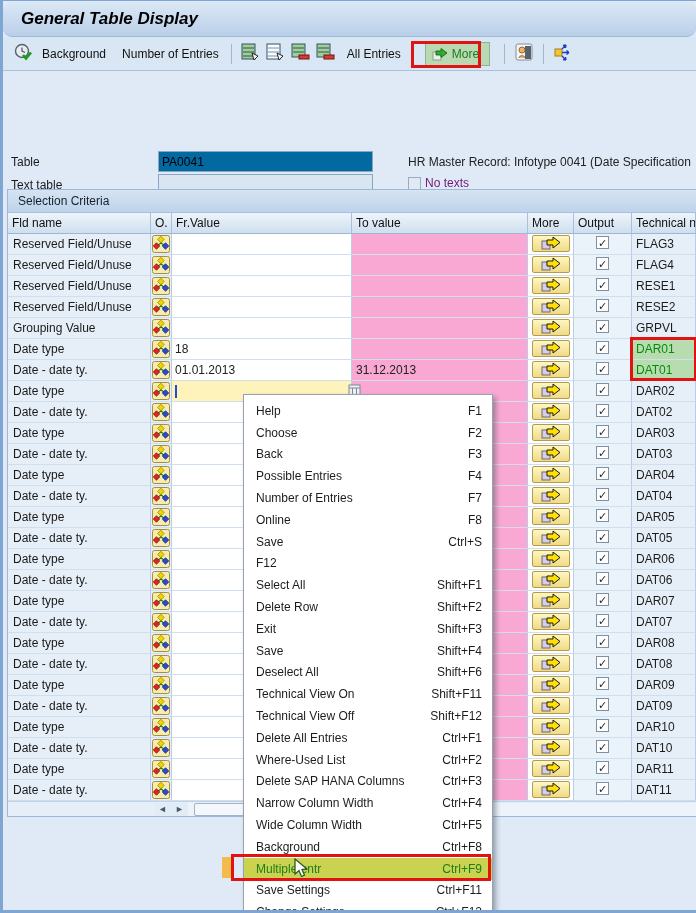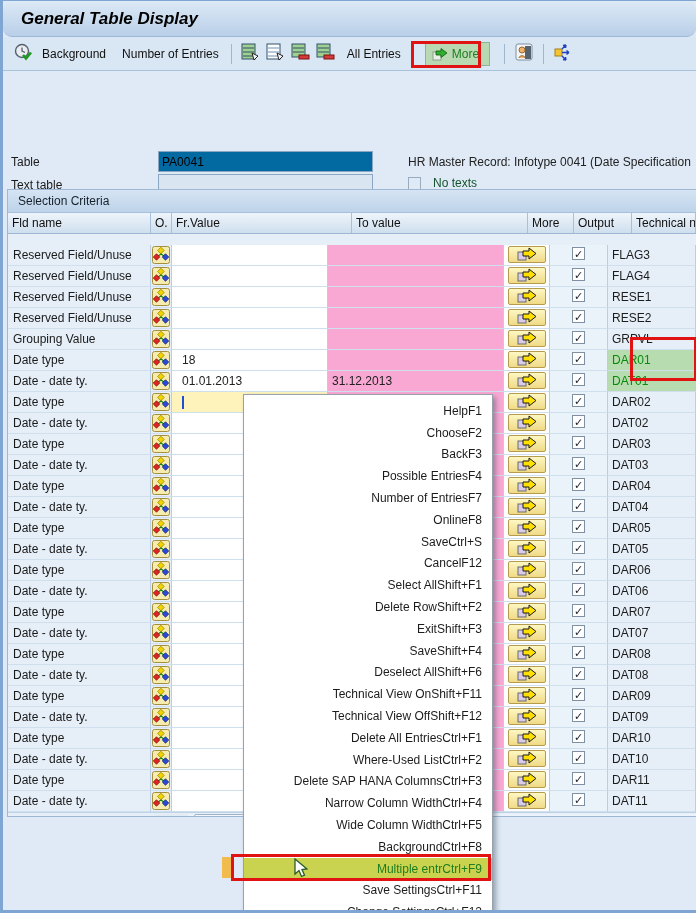--- a/index.html
+++ b/index.html
@@ -27,36 +27,36 @@
     border:1px solid #8fb39a; padding:3px 10px 3px 6px; height:24px; }
   .more-btn-tb span { color:var(--menu_highlight_text); font-size:12px; }
 
   
   .form-area { position:absolute; left:0; top:70px; width:693px; height:110px;padding-left:20px; }
   .f-label { position:absolute; left:8px; font-size:12px; color:#1a1a1a; }
   .f-input { position:absolute; left:155px; height:21px; border:1px solid #8ba6c2; background:#0369a1;
     font-family:"Liberation Sans",sans-serif; font-size:12px; padding:2px 3px; color:#000; }
   .f-input.disabled { background:#d9e6f2; }
   .hr-text { position:absolute; left:405px; top:84px; width:300px; white-space:nowrap; overflow:hidden; color:#222; }
-  .gray-check { position:absolute; display:flex; align-items:center; gap:12px; color:#14532d; }
+  .gray-check { position:absolute; display:flex; align-items:center; gap:4px; color:#701a75; }
   .gray-box { width:13px; height:13px; border:1px solid #9aabbd; background:#dfeaf6; }
 
   
   .panel { position:absolute; left:4px; top:188px; width:690px; height:628px;
     border:1px solid #9db7d4; background:#e6eff8; overflow:hidden; }
   .sc-title { height:23px; line-height:23px; padding-left:10px;
     background:linear-gradient(#d6e4f3,#bdd3ea); border-bottom:1px solid #a7c0dc; color:#17212b; }
   .col-hdr { display:flex; height:21px; background:linear-gradient(#eef4fb,#cfdfee); border-bottom:1px solid #9db7d4; }
   .col-hdr .h { border-right:1px solid #a9c0da; padding:3px 0 0 4px; font-size:12px; color:#111; white-space:nowrap; overflow:hidden; }
-  .rows { height:567px; overflow:hidden;margin-top:11px; }
+  .rows { height:567px; overflow:hidden; }
   .row { display:flex; height:21px; }
   .c { border-right:1px solid #b9cde4; border-bottom:1px solid #cfdfee; height:21px; overflow:visible; white-space:nowrap; }
   .c.fld  { width:143px; background:#e6eff8; padding:3px 0 0 5px; color:#1a1a1a; overflow:hidden; }
   .c.oc   { width:21px;  background:#e6eff8; padding:1px 0 0 1px; }
-  .c.from { width:156px; background:#fff; padding:3px 0 0 10px; position:relative; }
+  .c.from { width:180px; background:#fff; padding:3px 0 0 3px; position:relative; }
   .c.to   { width:176px; background:#f9a8d4; padding:3px 0 0 4px; }
   .c.more { width:46px;  background:#fff; text-align:center; padding-top:1px; }
   .c.out  { width:58px;  background:#eaf2fa; text-align:center; padding-top:2px; }
   .c.tech { flex:1; background:#e6eff8; padding:3px 0 0 4px; color:#1c1c1c; overflow:hidden; }
   .c.from.active { background:var(--active_field_bg); }
   .caret, .combo-ic { display:none; }
   .c.from.active .caret { display:inline-block; width:2px; height:13px; background:#1d4ed8; vertical-align:middle; margin-right:1px; }
   .c.from.active .combo-ic { display:block; position:absolute; right:-10px; top:3px; }
   .c.tech.hl { background:var(--highlight_green_bg); color:var(--highlight_green_text); }
   .morebtn { display:inline-block; width:38px; height:17px;
@@ -66,21 +66,21 @@
 
   
   .hscroll { height:15px; display:flex; align-items:center; background:#e6eff8; border-top:1px solid #c0d2e6; padding-left:146px; }
   .sb-btn { width:17px; height:13px; background:#e2ecf6; border:0; color:#4a5a6c; font-size:9px; line-height:11px; padding:0; }
   .sb-track { flex:1; height:13px; background:#edf3fa; position:relative; }
   .sb-thumb { position:absolute; left:6px; top:0; width:138px; height:13px; background:#f4f8fc; border:1px solid #9fb4c9; border-radius:2px; }
 
   
   .menu { position:absolute; left:240px; top:393px; width:250px; height:540px; z-index:100;
     background:#fff; border:1px solid #98a2ac; box-shadow:3px 3px 5px rgba(60,70,90,.45); padding-top:5px; }
-  .mi { height:21.8px; display:flex; align-items:center; padding:0 10px 0 12px; color:#1c1c1c;text-align:right; }
+  .mi { height:21.8px; display:flex; align-items:center; padding:0 10px 0 12px; color:#1c1c1c; }
   .mi .mi-label { flex:1; white-space:nowrap; overflow:hidden; }
   .mi .mi-key { white-space:nowrap; }
   .mi.hl { background:var(--menu_highlight_bg); color:var(--menu_highlight_text); }
 
   
   .anno { position:absolute; border:3px solid var(--annotation_red); z-index:200; pointer-events:none; }
   .anno-more { left:408px; top:40px; width:70px; height:27px; }
   .anno-tech { left:627px; top:336px; width:67px; height:44px; }
   .anno-menu { left:228px; top:853px; width:260px; height:27px; }
   .orange-strip { position:absolute; left:219px; top:856px; width:10px; height:21px; background:#f2bb4d; z-index:150; }
@@ -1001,21 +1001,20 @@
       <span class="mi-label">Online</span>
       <span class="mi-key">F8</span>
     </div>
 
     <div class="mi">
       <span class="mi-label">Save</span>
       <span class="mi-key">Ctrl+S</span>
     </div>
 
     <div class="mi">
-      <span class="mi-label">Cancel</span>
       <span class="mi-key">F12</span>
     </div>
 
     <div class="mi">
       <span class="mi-label">Select All</span>
       <span class="mi-key">Shift+F1</span>
     </div>
 
     <div class="mi">
       <span class="mi-label">Delete Row</span>

